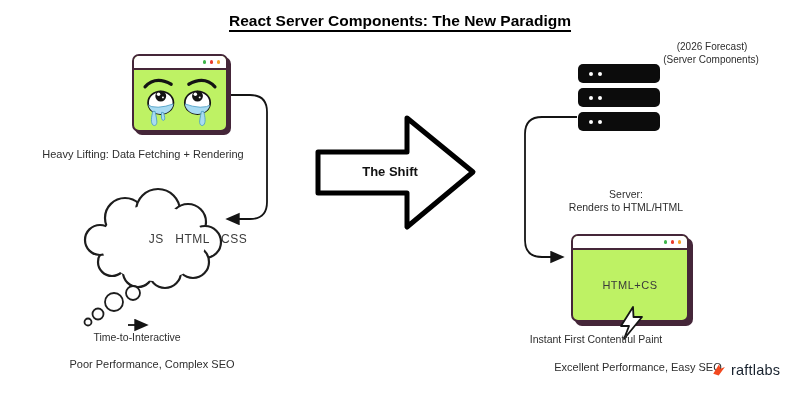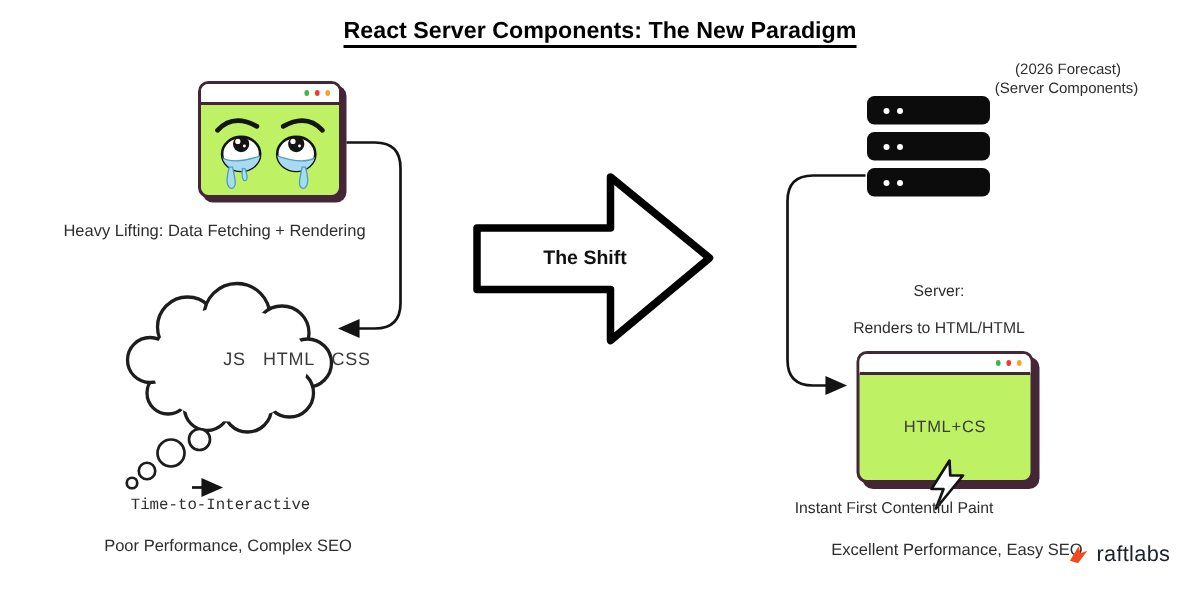--- a/index.html
+++ b/index.html
@@ -5,27 +5,27 @@
   html,body{margin:0;padding:0;background:#fff;}
   #canvas{
     position:relative;width:800px;height:400px;background:#ffffff;
     font-family:"Liberation Sans","DejaVu Sans",sans-serif;overflow:hidden;
   }
   .lbl{position:absolute;z-index:6;color:#2e2e2e;white-space:nowrap;transform:translateX(-50%);text-align:center;}
   #title{left:400px;top:12px;font-size:15.5px;font-weight:bold;color:#000;}
   #title span{border-bottom:2px solid #000;padding-bottom:1px;}
   #lbl-heavy{left:143px;top:148px;font-size:11px;}
   #cloud-text{left:154px;top:232px;font-size:12px;color:#3a3a3a;white-space:pre;letter-spacing:.5px;margin-left:44px;}
-  #lbl-tti{left:147px;top:331px;font-size:10.5px;font-family:Liberation Mono, monospace;}
+  #lbl-tti{left:137px;top:331px;font-size:10.5px;}
   #lbl-poor{left:152px;top:358px;font-size:11px;}
   #lbl-shift{left:390px;top:164px;font-size:13px;font-weight:bold;color:#111;}
   #lbl-f1{left:712px;top:41px;font-size:10px;}
   #lbl-f2{left:711px;top:54px;font-size:10px;}
   #lbl-srv1{left:626px;top:188px;font-size:10.5px;}
-  #lbl-srv2{left:626px;top:213px;font-size:10.5px;}
+  #lbl-srv2{left:626px;top:201px;font-size:10.5px;}
   #lbl-fcp{left:596px;top:333px;font-size:10.5px;}
   #lbl-exc{left:638px;top:361px;font-size:11px;}
 
   .bwin{position:absolute;background:#bef264;border:2.5px solid #452639;border-radius:7px;z-index:1;}
   #win-left{left:132px;top:54px;width:92px;height:74px;box-shadow:3px 3px 0 #452639;}
   #win-right{left:571px;top:234px;width:114px;height:84px;box-shadow:4px 4px 0 #452639;}
   .wbar{height:12px;background:#fff;border-bottom:2px solid #452639;border-radius:5px 5px 0 0;
         display:flex;align-items:center;justify-content:flex-end;gap:3.5px;padding-right:6px;}
   .dot{width:3.5px;height:3.5px;border-radius:50%;}
   .wcontent{display:flex;align-items:center;justify-content:center;height:calc(100% - 14px);}

